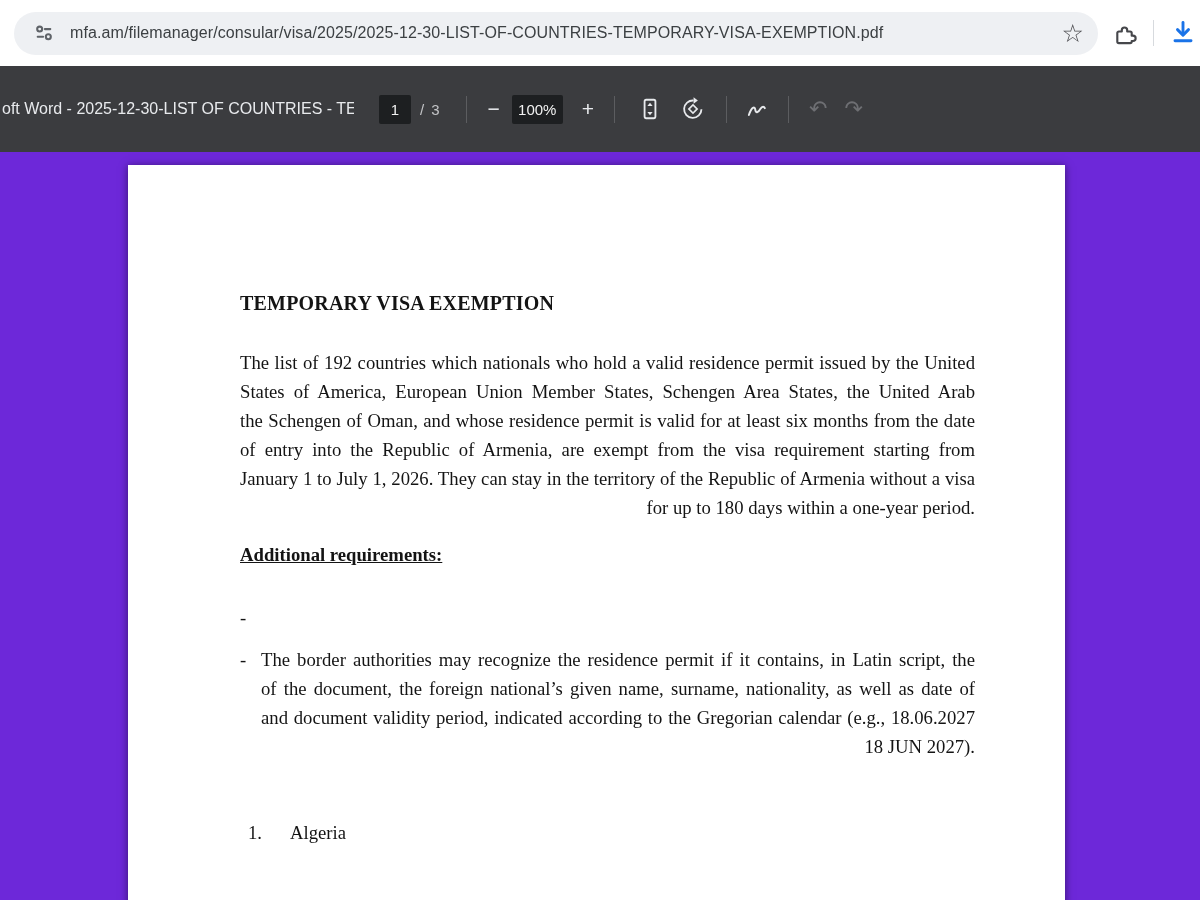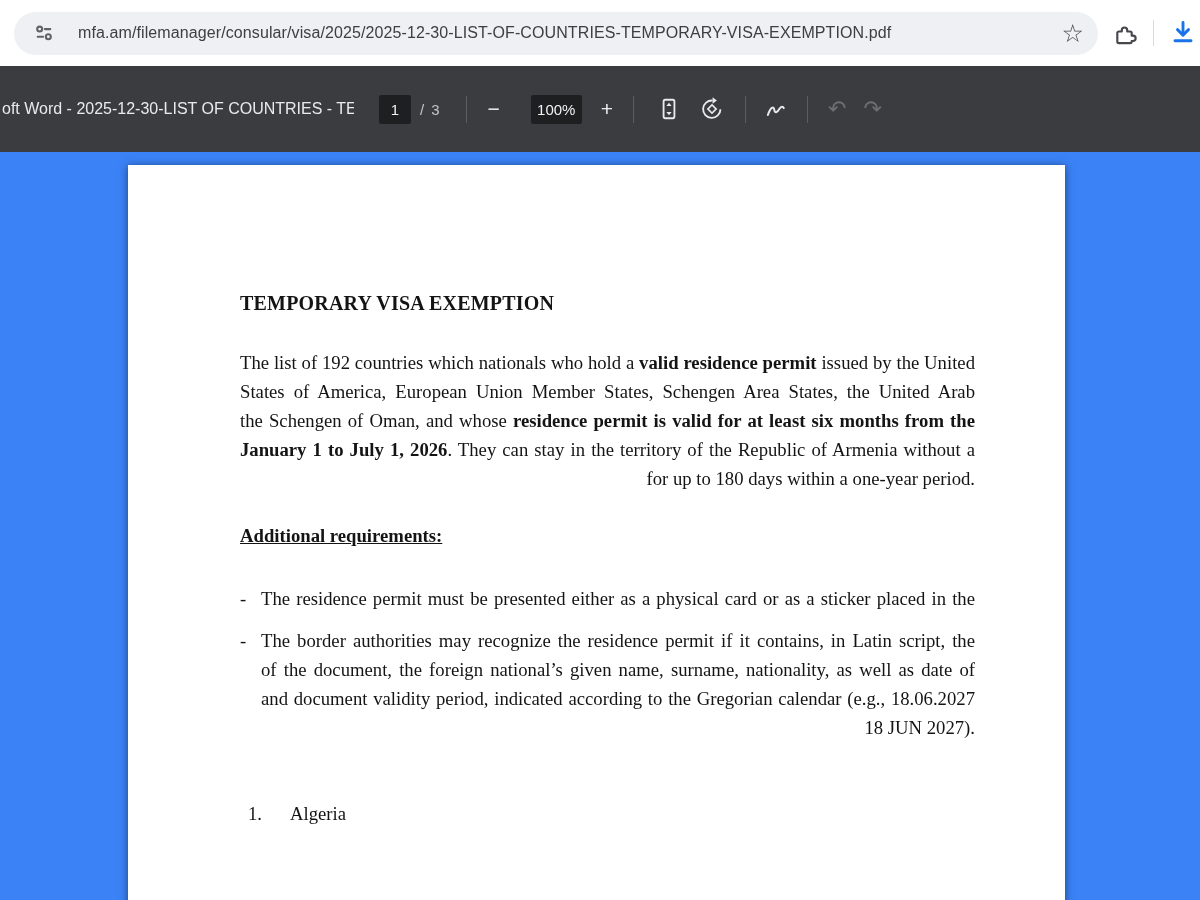--- a/index.html
+++ b/index.html
@@ -2,49 +2,49 @@
 <html><head>
 <meta charset="utf-8">
 <style>
   html,body{margin:0;padding:0;}
   body{width:1200px;height:900px;overflow:hidden;background:#26282c;font-family:"Liberation Sans",sans-serif;}
   .screen{width:1200px;height:900px;position:relative;}
 
   
   .browser-bar{height:66px;background:#ffffff;display:flex;align-items:center;box-sizing:border-box;}
   .omnibox{margin-left:14px;width:1084px;height:43px;border-radius:22px;background:#eef0f3;display:flex;align-items:center;box-sizing:border-box;padding:0 14px 0 17px;}
-  .omnibox .url{flex:1;margin-left:21px;font-size:16px;color:#3c4043;white-space:nowrap;overflow:hidden;letter-spacing:.1px;}
+  .omnibox .url{flex:1;margin-left:13px;font-size:16px;color:#3c4043;white-space:nowrap;overflow:hidden;letter-spacing:.1px;}
   .icon-btn{display:flex;align-items:center;justify-content:center;background:none;border:none;padding:0;cursor:pointer;}
   .star-glyph{font-size:25px;color:#49494d;line-height:1;}
   .ext-btn{margin-left:13px;}
   .chrome-divider{width:1px;height:26px;background:#d7dade;margin-left:15px;}
   .dl-btn{margin-left:14px;}
 
   
   .pdf-toolbar{height:86px;background:#3b3c3f;display:flex;align-items:center;color:#e8eaed;}
   .pdf-title{font-size:16px;color:#e8eaed;white-space:nowrap;margin-left:2px;width:352px;overflow:hidden;}
   .page-input{margin-left:25px;width:28px;height:27px;background:#1d1f21;border:none;color:#f1f1f1;font-size:15px;text-align:center;border-radius:2px;font-family:"Liberation Sans",sans-serif;}
   .page-sep{margin-left:9px;font-size:15px;color:#c3c4c7;}
   .page-total{margin-left:7px;font-size:15px;color:#c3c4c7;}
   .v-divider{width:1px;height:27px;background:#5c5d60;margin-left:26px;}
   .zoom-out{margin-left:21px;font-size:21px;color:#e8eaed;}
-  .zoom-input{margin-left:31px;width:47px;height:27px;background:#1d1f21;border:none;color:#f1f1f1;font-size:15px;text-align:center;border-radius:2px;font-family:"Liberation Sans",sans-serif;}
+  .zoom-input{margin-left:12px;width:47px;height:27px;background:#1d1f21;border:none;color:#f1f1f1;font-size:15px;text-align:center;border-radius:2px;font-family:"Liberation Sans",sans-serif;}
   .zoom-in{margin-left:19px;font-size:21px;color:#e8eaed;}
   .tool-ico{margin-left:17px;}
   .undo-redo{font-size:22px;color:#6e6f73;line-height:1;}
 
   
-  .viewer{position:relative;height:748px;background:#3b82f6;overflow:hidden;}
+  .viewer{position:relative;height:748px;background:#6d28d9;overflow:hidden;}
   .page{position:absolute;left:128px;top:13px;width:937px;height:920px;background:#ffffff;box-shadow:0 1px 8px rgba(0,0,0,.5);box-sizing:border-box;padding:124px 90px 0 112px;}
   .doc{font-family:"Liberation Serif",serif;color:#141414;font-size:18.7px;}
   .doc-title{font-weight:bold;font-size:20px;letter-spacing:.2px;line-height:29px;margin-bottom:30px;}
   .line{line-height:29px;height:29px;overflow:hidden;text-align:right;}
   .j{text-align:justify;text-align-last:justify;}
-  .b{font-weight:bold;}
-  .doc-heading{font-weight:bold;text-decoration:underline;line-height:29px;margin-top:28px;}
+  .b{font-weight:normal;}
+  .doc-heading{font-weight:bold;text-decoration:underline;line-height:29px;margin-top:18px;}
   .bullets{margin-top:34px;}
   .bullet{display:flex;}
   .bullet + .bullet{margin-top:13px;}
   .bullet .marker{width:21px;line-height:29px;}
   .bullet .btext{flex:1;}
   .num-item{margin-top:57px;display:flex;line-height:29px;}
   .num-item .num{margin-left:8px;width:42px;}
 </style>
 </head>
 <body>
@@ -118,31 +118,31 @@
 
   <div class="viewer">
     <div class="page doc">
 
       <div class="doc-title">TEMPORARY VISA EXEMPTION</div>
 
       <div>
         <div class="line j"><span>The list of 192 countries which nationals who hold a </span><span class="b">valid residence permit</span><span> issued by the United</span></div>
         <div class="line j">States of America, European Union Member States, Schengen Area States, the United Arab Emirates,</div>
         <div class="line j"><span>the Schengen of Oman, and whose </span><span class="b">residence permit is valid for at least six months from the date</span></div>
+        <div class="line j b">of entry into the Republic of Armenia, are exempt from the visa requirement starting from</div>
         <div class="line j"><span class="b">January 1 to July 1, 2026</span><span>. They can stay in the territory of the Republic of Armenia without a visa</span></div>
         <div class="line">for up to 180 days within a one-year period.</div>
       </div>
 
       <div class="doc-heading">Additional requirements:</div>
 
       <div class="bullets">
         <div class="bullet">
           <span class="marker">-</span>
           <span class="btext">
-            <div class="line j">The residence permit must be presented either as a physical card or as a sticker placed in the</div>
           </span>
         </div>
         <div class="bullet">
           <span class="marker">-</span>
           <span class="btext">
             <div class="line j">The border authorities may recognize the residence permit if it contains, in Latin script, the title</div>
             <div class="line j">of the document, the foreign national’s given name, surname, nationality, as well as date of birth</div>
             <div class="line j">and document validity period, indicated according to the Gregorian calendar (e.g., 18.06.2027 or</div>
             <div class="line">18 JUN 2027).</div>
           </span>

